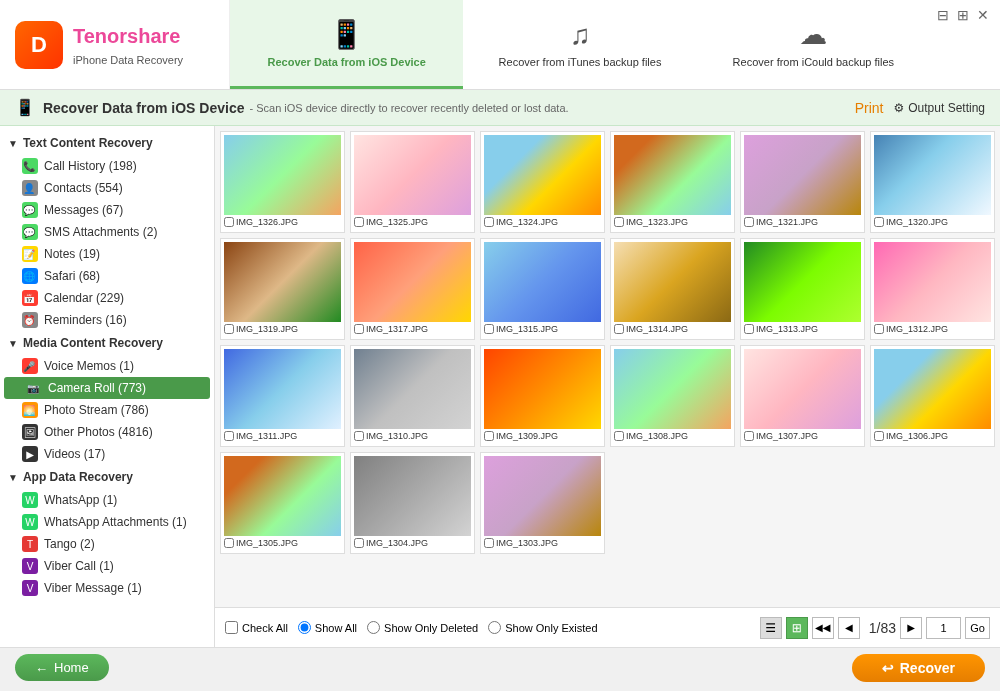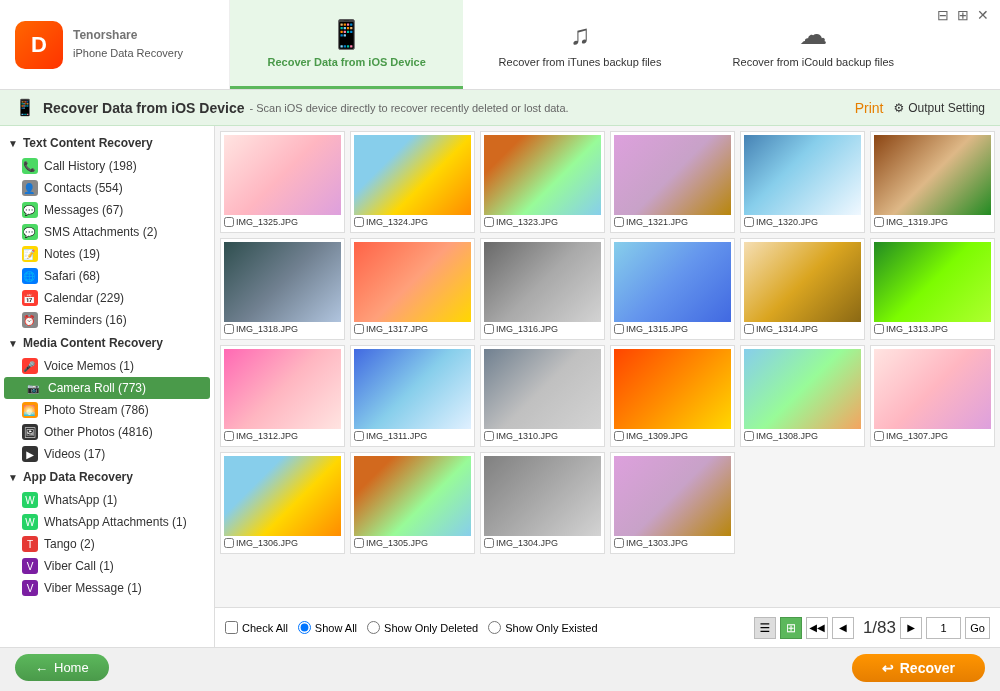--- a/index.html
+++ b/index.html
@@ -3,21 +3,21 @@
   <meta charset="utf-8">
   <style>
     * { margin: 0; padding: 0; box-sizing: border-box; }
     body { font-family: Arial, sans-serif; font-size: 12px; background: #f0f0f0; width: 1000px; height: 691px; overflow: hidden; }
 
     
     .header { display: flex; align-items: center; background: white; border-bottom: 1px solid #ddd; height: 90px; }
     .logo-area { width: 230px; display: flex; align-items: center; padding: 10px 15px; border-right: 1px solid #eee; height: 100%; }
     .logo-icon { width: 48px; height: 48px; background: linear-gradient(135deg, #ff6600, #ff3300); border-radius: 10px; display: flex; align-items: center; justify-content: center; color: white; font-size: 22px; font-weight: bold; margin-right: 10px; flex-shrink: 0; }
     .logo-text { font-size: 11px; color: #555; line-height: 1.6; }
-    .logo-text strong { font-size: 12px; color: #737373; display: block; }
+    .logo-text strong { font-size: 20px; color: #ec4899; display: block; }
     .nav-tabs { display: flex; flex: 1; height: 100%; }
     .nav-tab { display: flex; flex-direction: column; align-items: center; justify-content: center; padding: 10px 20px; cursor: pointer; flex: 1; border-bottom: 3px solid transparent; }
     .nav-tab.active { background: #e8f7e8; border-bottom: 3px solid #5cb85c; }
     .nav-tab .tab-icon { font-size: 28px; margin-bottom: 5px; color: #555; }
     .nav-tab.active .tab-icon { color: #5cb85c; }
     .nav-tab .tab-label { font-size: 11px; color: #333; text-align: center; }
     .nav-tab.active .tab-label { color: #4a9a4a; font-weight: bold; }
     .window-controls { display: flex; align-items: center; padding: 5px; align-self: flex-start; }
     .window-controls span { width: 16px; height: 16px; display: inline-block; margin: 2px; cursor: pointer; font-size: 14px; color: #666; }
 
@@ -66,21 +66,21 @@
     .photo-thumb-placeholder { width: 100%; height: 80px; background: #ccc; display: flex; align-items: center; justify-content: center; overflow: hidden; }
     .photo-label { font-size: 9px; color: #333; padding: 2px 0; text-align: left; white-space: nowrap; overflow: hidden; text-overflow: ellipsis; display: flex; align-items: center; gap: 2px; }
     .photo-checkbox { width: 10px; height: 10px; flex-shrink: 0; }
 
     
     .bottom-bar { background: white; border-top: 1px solid #ddd; padding: 6px 10px; display: flex; align-items: center; gap: 10px; height: 40px; }
     .bottom-bar label { display: flex; align-items: center; gap: 4px; font-size: 11px; cursor: pointer; }
     .view-buttons { margin-left: auto; display: flex; align-items: center; gap: 4px; }
     .view-btn { width: 22px; height: 22px; background: #ddd; border: 1px solid #bbb; display: flex; align-items: center; justify-content: center; cursor: pointer; font-size: 12px; }
     .view-btn.active { background: #5cb85c; color: white; border-color: #4a9a4a; }
-    .page-info { font-size: 17px; color: #333; margin-left: 5px; }
+    .page-info { font-size: 14px; color: #333; margin-left: 5px; }
     .nav-btn { width: 22px; height: 22px; background: white; border: 1px solid #bbb; display: flex; align-items: center; justify-content: center; cursor: pointer; font-size: 10px; }
     .page-input { width: 35px; height: 22px; border: 1px solid #bbb; text-align: center; font-size: 11px; }
     .go-btn { width: 25px; height: 22px; background: white; border: 1px solid #bbb; font-size: 11px; cursor: pointer; }
 
     
     .footer { background: #f0f0f0; border-top: 1px solid #ddd; padding: 8px 15px; display: flex; align-items: center; justify-content: space-between; height: 40px; }
     .home-btn { background: linear-gradient(to bottom, #5cb85c, #4a9a4a); color: white; border: none; border-radius: 20px; padding: 6px 20px; font-size: 13px; cursor: pointer; display: flex; align-items: center; gap: 6px; }
     .recover-btn { background: linear-gradient(to bottom, #ff9500, #e67e00); color: white; border: none; border-radius: 20px; padding: 6px 30px; font-size: 14px; font-weight: bold; cursor: pointer; display: flex; align-items: center; gap: 6px; }
 
     
@@ -244,20 +244,27 @@
       <span>Viber Call (1)</span>
     </div>
     <div class="sidebar-item">
       <span class="item-icon icon-viber-msg">V</span>
       <span>Viber Message (1)</span>
     </div>
   </div>
 
   <div class="content">
     <div class="photo-grid" id="photo-grid">
+    <div class="photo-item">
+    <div class="photo-thumb-placeholder img1"></div>
+    <div class="photo-label">
+      <input type="checkbox" class="photo-checkbox" style="">
+      <span>IMG_1326.JPG</span>
+    </div>
+  </div>
         <div class="photo-item">
     <div class="photo-thumb-placeholder img2"></div>
     <div class="photo-label">
       <input type="checkbox" class="photo-checkbox" style="">
       <span>IMG_1325.JPG</span>
     </div>
   </div>
         <div class="photo-item">
     <div class="photo-thumb-placeholder img3"></div>
     <div class="photo-label">
@@ -287,38 +294,24 @@
     </div>
   </div>
         <div class="photo-item">
     <div class="photo-thumb-placeholder img8"></div>
     <div class="photo-label">
       <input type="checkbox" class="photo-checkbox" style="">
       <span>IMG_1319.JPG</span>
     </div>
   </div>
         <div class="photo-item">
-    <div class="photo-thumb-placeholder img9"></div>
-    <div class="photo-label">
-      <input type="checkbox" class="photo-checkbox" style="">
-      <span>IMG_1318.JPG</span>
-    </div>
-  </div>
-        <div class="photo-item">
     <div class="photo-thumb-placeholder img10"></div>
     <div class="photo-label">
       <input type="checkbox" class="photo-checkbox" style="">
       <span>IMG_1317.JPG</span>
-    </div>
-  </div>
-        <div class="photo-item">
-    <div class="photo-thumb-placeholder img11"></div>
-    <div class="photo-label">
-      <input type="checkbox" class="photo-checkbox" style="">
-      <span>IMG_1316.JPG</span>
     </div>
   </div>
         <div class="photo-item">
     <div class="photo-thumb-placeholder img12"></div>
     <div class="photo-label">
       <input type="checkbox" class="photo-checkbox" style="">
       <span>IMG_1315.JPG</span>
     </div>
   </div>
         <div class="photo-item">

